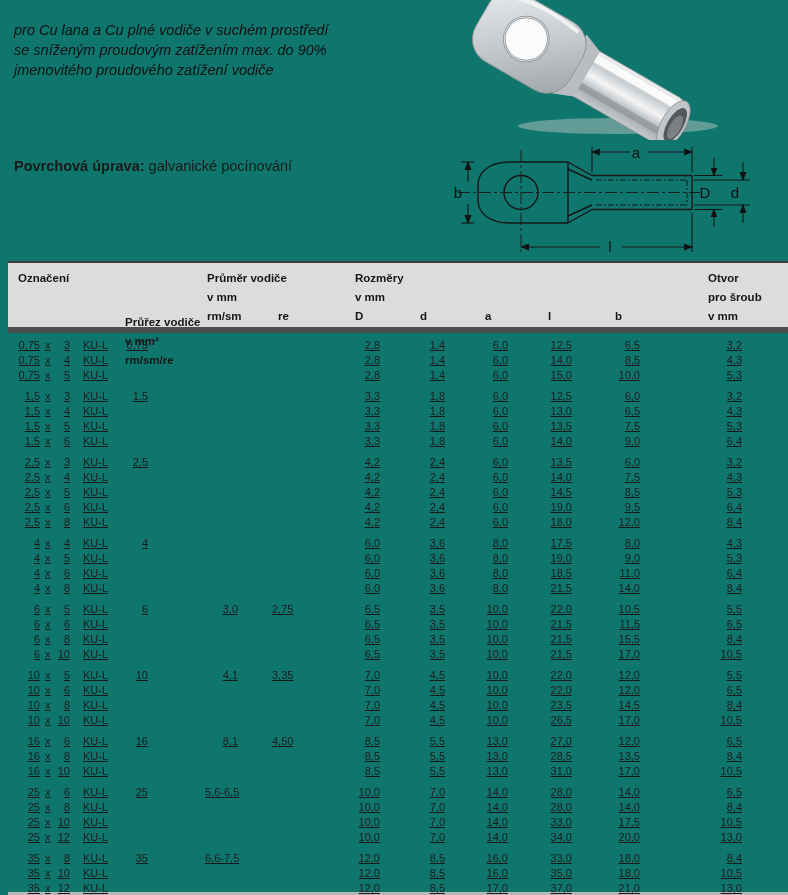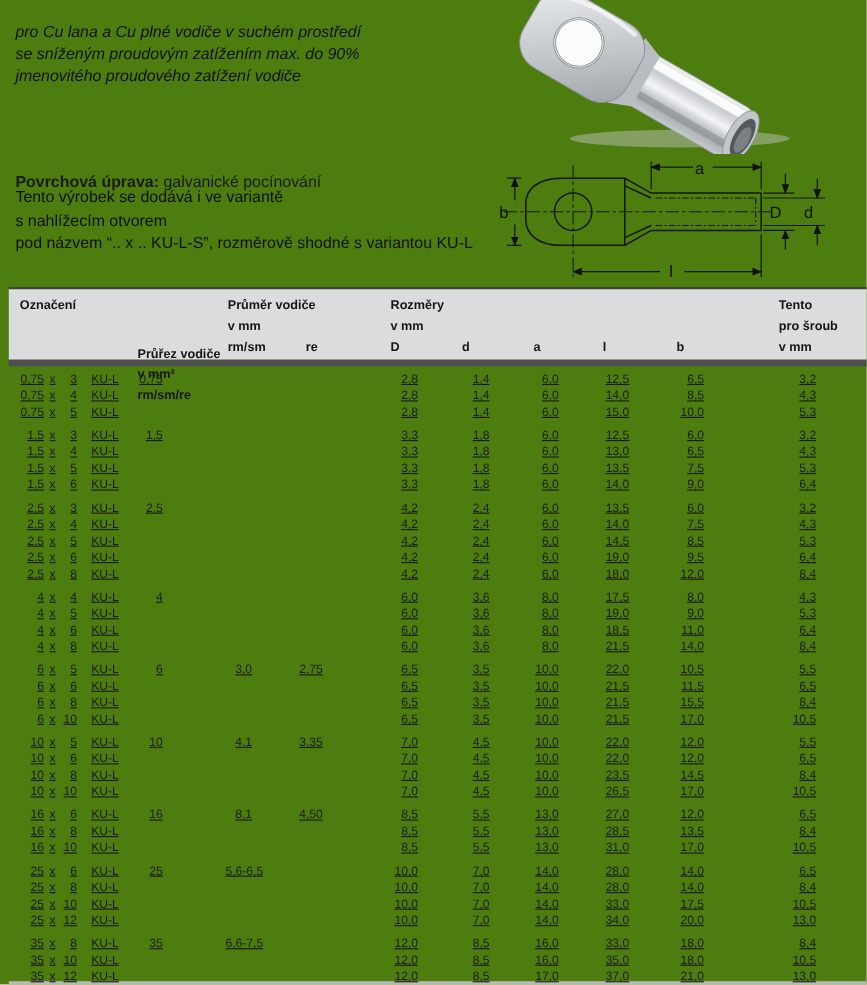--- a/index.html
+++ b/index.html
@@ -1,18 +1,18 @@
 <!DOCTYPE html>
 <html><head>
 <meta charset="utf-8">
 <style>
   * { margin:0; padding:0; box-sizing:border-box; }
   html,body { background:#fff; }
   .page {
-    position:relative; width:788px; height:895px; background:#4d7c0f;
+    position:relative; width:788px; height:895px; background:#0f766e;
     font-family:"Liberation Sans", sans-serif; color:#1a1a1a; overflow:hidden;
   }
   
   .intro-note { position:absolute; left:14px; top:20px; width:440px;
     font-size:14.5px; font-style:italic; line-height:20px; color:#111; }
   .line-material { position:absolute; left:14px; top:96px; font-size:14.5px; }
   .line-surface  { position:absolute; left:14px; top:134px; font-size:14.5px;margin-top:24px; }
   .bold { font-weight:700; }
   .intro-variant { position:absolute; left:14px; top:170px; width:460px;
     font-size:14.5px; line-height:20.5px; color:#111; }
@@ -39,21 +39,21 @@
     display:grid; height:15px; line-height:15px; padding-left:14px;
     grid-template-columns:26px 16px 14px 38px 40px 90px 52px 90px 65px 63px 64px 68px 102px;
     font-size:11px; color:#1c1c1c; white-space:nowrap;
   }
   .trow.group-start { margin-top:6px; }
   .trow span:nth-child(1)  { text-align:right; }
   .trow span:nth-child(2)  { text-align:left; padding-left:5px; }
   .trow span:nth-child(3)  { text-align:right; }
   .trow span:nth-child(4)  { text-align:right; padding-left:3px; }
   .trow span:nth-child(5)  { text-align:right; }
-  .trow span:nth-child(6)  { text-align:center; padding-left:57px; }
+  .trow span:nth-child(6)  { text-align:right; padding-left:57px; }
   .trow span:nth-child(7)  { text-align:left; padding-left:34px; }
   .trow span:nth-child(8),
   .trow span:nth-child(9),
   .trow span:nth-child(10),
   .trow span:nth-child(11),
   .trow span:nth-child(12),
   .trow span:nth-child(13) { text-align:right; }
 </style>
 </head>
 <body>
@@ -65,25 +65,20 @@
     <div>se sníženým proudovým zatížením max. do 90%</div>
     <div>jmenovitého proudového zatížení vodiče</div>
   </div>
 
 
   <div class="line-surface">
     <span class="bold">Povrchová úprava:</span>
     <span>galvanické pocínování</span>
   </div>
 
-  <div class="intro-variant">
-    <div>Tento výrobek se dodává i ve variantě</div>
-    <div>s nahlížecím otvorem</div>
-    <div>pod názvem “.. x .. KU-L-S”, rozměrově shodné s variantou KU-L</div>
-  </div>
 
   <svg class="photo" viewBox="0 0 302 150" aria-hidden="true">
     <defs>
       <linearGradient id="bodyGrad" x1="0" y1="0" x2="0" y2="1">
         <stop offset="0" stop-color="#eef0f1"></stop>
         <stop offset="0.28" stop-color="#c9cdd0"></stop>
         <stop offset="0.5" stop-color="#f4f5f6"></stop>
         <stop offset="0.78" stop-color="#a6abaf"></stop>
         <stop offset="1" stop-color="#c6cacc"></stop>
       </linearGradient>
@@ -186,21 +181,21 @@
   <span class="hcell h-r2 hx-prm">v mm</span>
   <span class="hcell h-r3 hx-prm">rm/sm</span>
   <span class="hcell h-r3 hx-re">re</span>
   <span class="hcell h-r1 hx-roz">Rozměry</span>
   <span class="hcell h-r2 hx-roz">v mm</span>
   <span class="hcell h-r3 hx-roz">D</span>
   <span class="hcell h-r3 hx-d2">d</span>
   <span class="hcell h-r3 hx-a">a</span>
   <span class="hcell h-r3 hx-l">l</span>
   <span class="hcell h-r3 hx-b">b</span>
-  <span class="hcell h-r1 hx-otv">Tento</span>
+  <span class="hcell h-r1 hx-otv">Otvor</span>
   <span class="hcell h-r2 hx-otv">pro šroub</span>
   <span class="hcell h-r3 hx-otv">v mm</span>
 
   <div class="tbody">
       <div class="trow">
       <span class="c">0,75</span>
       <span class="c">x</span>
       <span class="c">3</span>
       <span class="c">KU-L</span>
       <span class="c">0,75</span>

